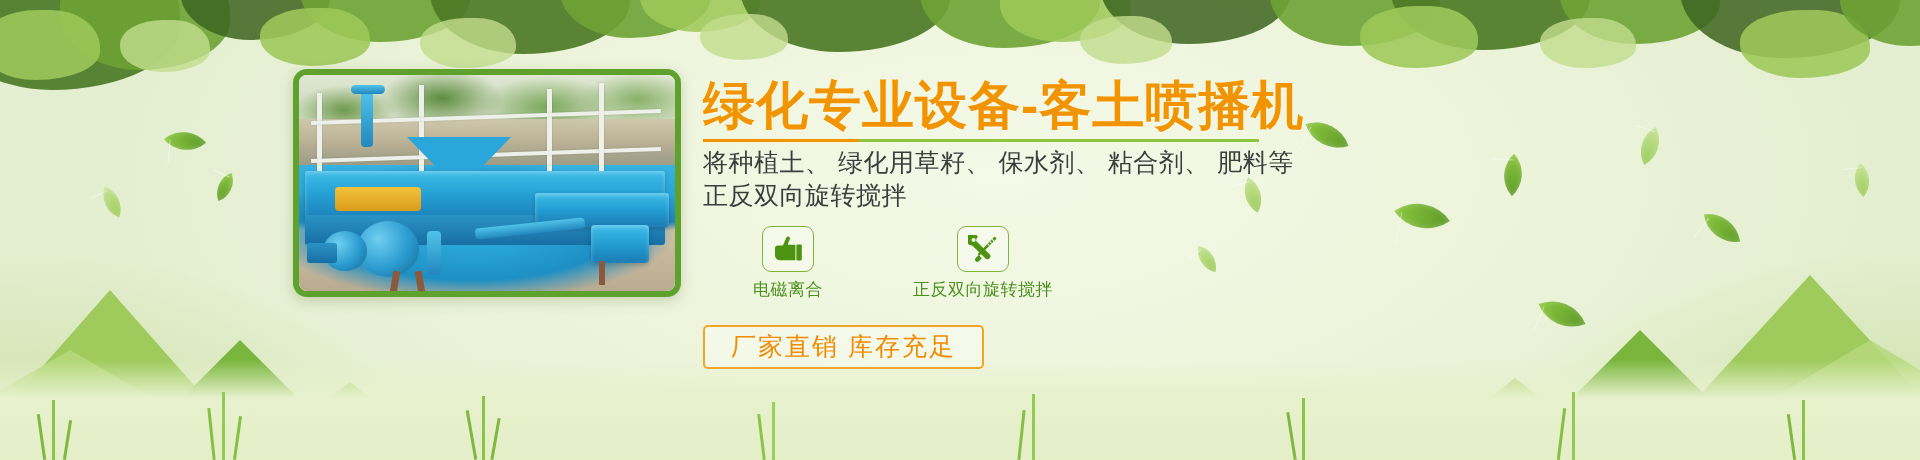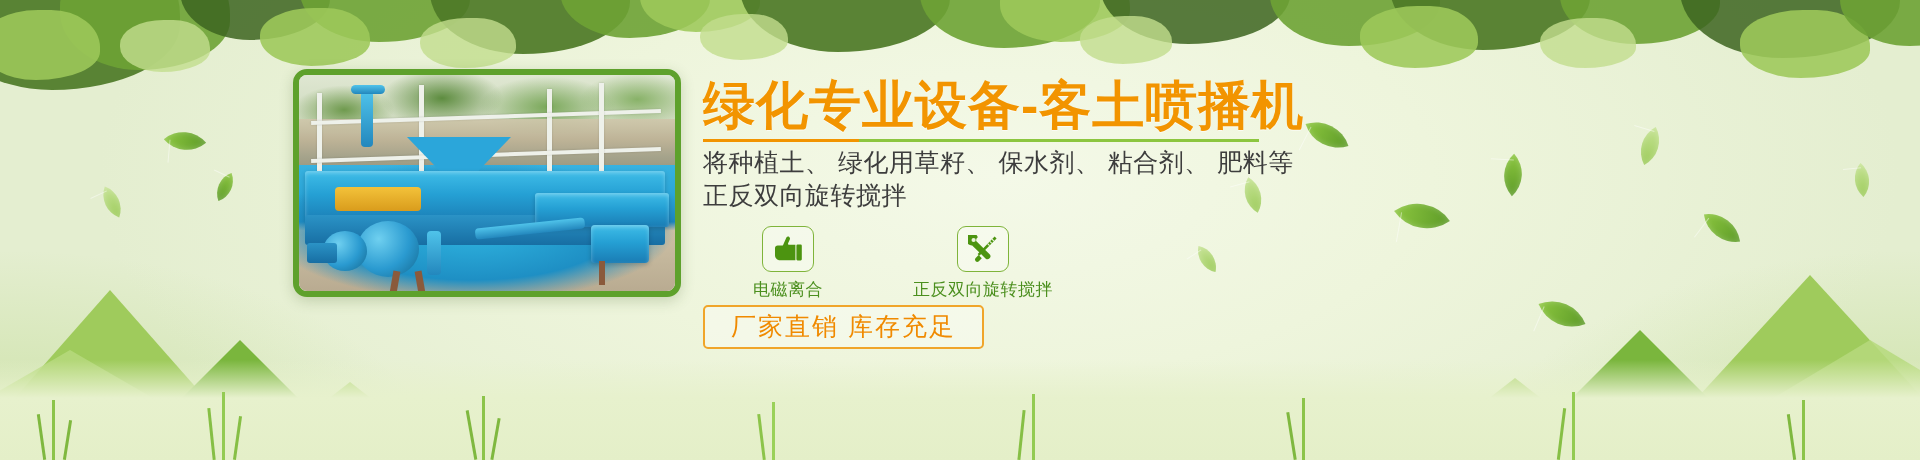--- a/index.html
+++ b/index.html
@@ -203,21 +203,21 @@
   .feat-box svg { display: block; }
   .feat-label {
     font-size: 17px;
     color: #4b8f1e;
     letter-spacing: .5px;
     white-space: nowrap;
   }
 
   
   .cta {
-    margin-top: 4px;
+    margin-top: 24px;
     display: inline-flex;
     align-items: stretch;
     height: 44px;
     border: 2px solid #f0a52a;
     border-radius: 5px;
     overflow: hidden;
     background: rgba(255,255,255,.34);
   }
   .cta-text {
     display: flex; align-items: center;

